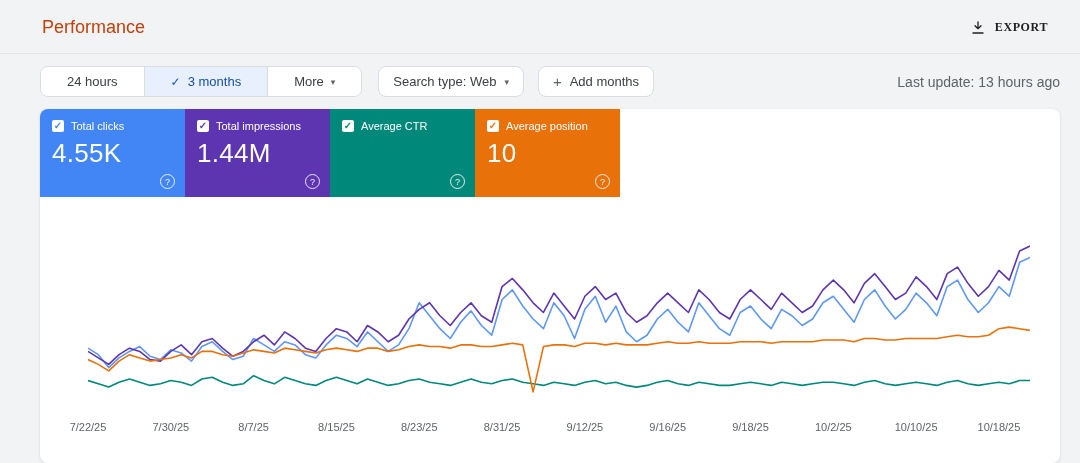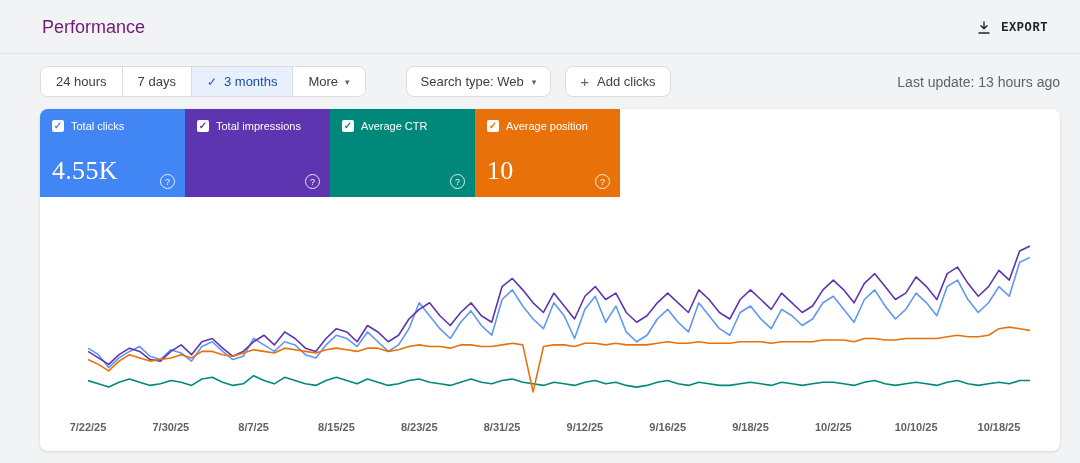--- a/index.html
+++ b/index.html
@@ -9,54 +9,54 @@
     background: #f1f3f4;
     font-family: "Liberation Sans", sans-serif;
     color: #202124;
   }
   
   .header {
     display: flex; align-items: center; justify-content: space-between;
     padding: 17px 26px 15px 42px;
     border-bottom: 1px solid #e2e4e7;
   }
-  .page-title { font-size: 18px; color: #701a75; }
+  .page-title { font-size: 18px; color: #c2410c; }
   .export-btn {
     display: flex; align-items: center; gap: 9px;
     font-size: 12px; font-weight: bold; letter-spacing: .6px;
     color: #202124; cursor: pointer; background: none; border: none;
-    font-family: Liberation Mono, monospace;
+    font-family: Liberation Serif, serif;
   }
   .export-btn svg { display: block; }
   
   .filter-row {
     display: flex; align-items: center;
     margin: 12px 20px 12px 40px;
   }
   .range-group {
     display: flex; background: #fff;
     border: 1px solid #dadce0; border-radius: 8px; overflow: hidden;
   }
   .range-chip {
-    padding: 7px 15px; font-size: 13px; color: #3c4043;
+    padding: 7px 26px; font-size: 13px; color: #3c4043;
     border-left: 1px solid #dadce0; cursor: pointer; white-space: nowrap;
     display: flex; align-items: center; gap: 7px; background: #fff;
   }
   .range-chip:first-child { border-left: none; }
   .range-chip.selected { background: #e8f0fe; color: #174ea6; }
   .chip-check { display: none; color: #185abc; font-size: 12px; }
   .range-chip.selected .chip-check { display: inline; }
   .caret { font-size: 9px; color: #5f6368; }
   .pill {
     display: flex; align-items: center; gap: 8px;
     border: 1px solid #dadce0; border-radius: 8px; background: #fff;
     padding: 7px 14px; font-size: 13px; color: #3c4043; cursor: pointer;
     white-space: nowrap;
   }
-  .pill.search-type { margin-left: 40px; }
+  .pill.search-type { margin-left: 16px; }
   .pill.add-filter { margin-left: 14px; }
   .plus-glyph { font-size: 15px; color: #5f6368; line-height: 1; }
   .last-update { margin-left: auto; font-size: 14px; color: #5f6368; }
   
   .main-card {
     background: #fff; border-radius: 8px;
     margin: 0 20px 0 40px;
     box-shadow: 0 1px 3px rgba(60,64,67,.16);
     overflow: hidden;
   }
@@ -65,29 +65,29 @@
     width: 145px; height: 88px; box-sizing: border-box;
     padding: 11px 12px; color: #fff; position: relative; cursor: pointer;
     flex: 0 0 auto;
   }
   .metric-head { display: flex; align-items: center; gap: 7px; font-size: 11px; }
   .mc-checkbox {
     width: 12px; height: 12px; background: #fff; border-radius: 2px;
     display: flex; align-items: center; justify-content: center; flex: 0 0 auto;
   }
   .mc-check { font-size: 10px; font-weight: bold; line-height: 1; }
-  .metric-value { font-size: 26px; margin-top: 24px; font-weight: 400; letter-spacing: .3px; font-family: Liberation Serif, serif; }
+  .metric-value { font-size: 26px; margin-top: 6px; font-weight: 400; letter-spacing: .3px; }
   .help-icon {
     position: absolute; right: 10px; bottom: 8px;
     width: 13px; height: 13px; border: 1px solid rgba(255,255,255,.85);
     border-radius: 50%; font-size: 9px; color: rgba(255,255,255,.95);
     display: flex; align-items: center; justify-content: center;
   }
   
-  .chart-wrap { padding: 38px 30px 8px 48px; font-weight: bold; }
+  .chart-wrap { padding: 38px 30px 20px 48px; }
   .chart-svg { width: 100%; height: 168px; display: block; }
   .x-axis { position: relative; height: 28px; margin-top: 12px; }
   .x-tick {
     position: absolute; top: 6px; transform: translateX(-50%);
     font-size: 11px; color: #5f6368; white-space: nowrap;
   }
 </style>
 </head>
 <body>
 
@@ -102,41 +102,38 @@
     </span>
     <span>EXPORT</span>
   </button>
 </div>
 
 <div class="filter-row">
   <div class="range-group">
     <div class="range-chip">
       <span>24 hours</span>
     </div>
-    <div class="range-chip">
-      <span>7 days</span>
-    </div>
     <div class="range-chip selected">
       <span class="chip-check">✓</span>
       <span>3 months</span>
     </div>
     <div class="range-chip">
       <span>More</span>
       <span class="caret">▾</span>
     </div>
   </div>
 
   <div class="pill search-type">
     <span>Search type: Web</span>
     <span class="caret">▾</span>
   </div>
 
   <div class="pill add-filter">
     <span class="plus-glyph">+</span>
-    <span>Add clicks</span>
+    <span>Add months</span>
   </div>
 
   <div class="last-update">Last update: 13 hours ago</div>
 </div>
 
 <div class="main-card">
 
   <div class="metrics-row">
     <div class="metric-card" style="background: rgb(66, 133, 244);">
       <div class="metric-head">
@@ -148,20 +145,21 @@
       <div class="metric-value">4.55K</div>
       <div class="help-icon">?</div>
     </div>
     <div class="metric-card" style="background: rgb(94, 53, 177);">
       <div class="metric-head">
         <span class="mc-checkbox">
             <span class="mc-check" style="color: rgb(94, 53, 177);">✓</span>
           </span>
         <span>Total impressions</span>
       </div>
+      <div class="metric-value">1.44M</div>
       <div class="help-icon">?</div>
     </div>
     <div class="metric-card" style="background: rgb(0, 137, 123);">
       <div class="metric-head">
         <span class="mc-checkbox">
             <span class="mc-check" style="color: rgb(0, 137, 123);">✓</span>
           </span>
         <span>Average CTR</span>
       </div>
       <div class="help-icon">?</div>

